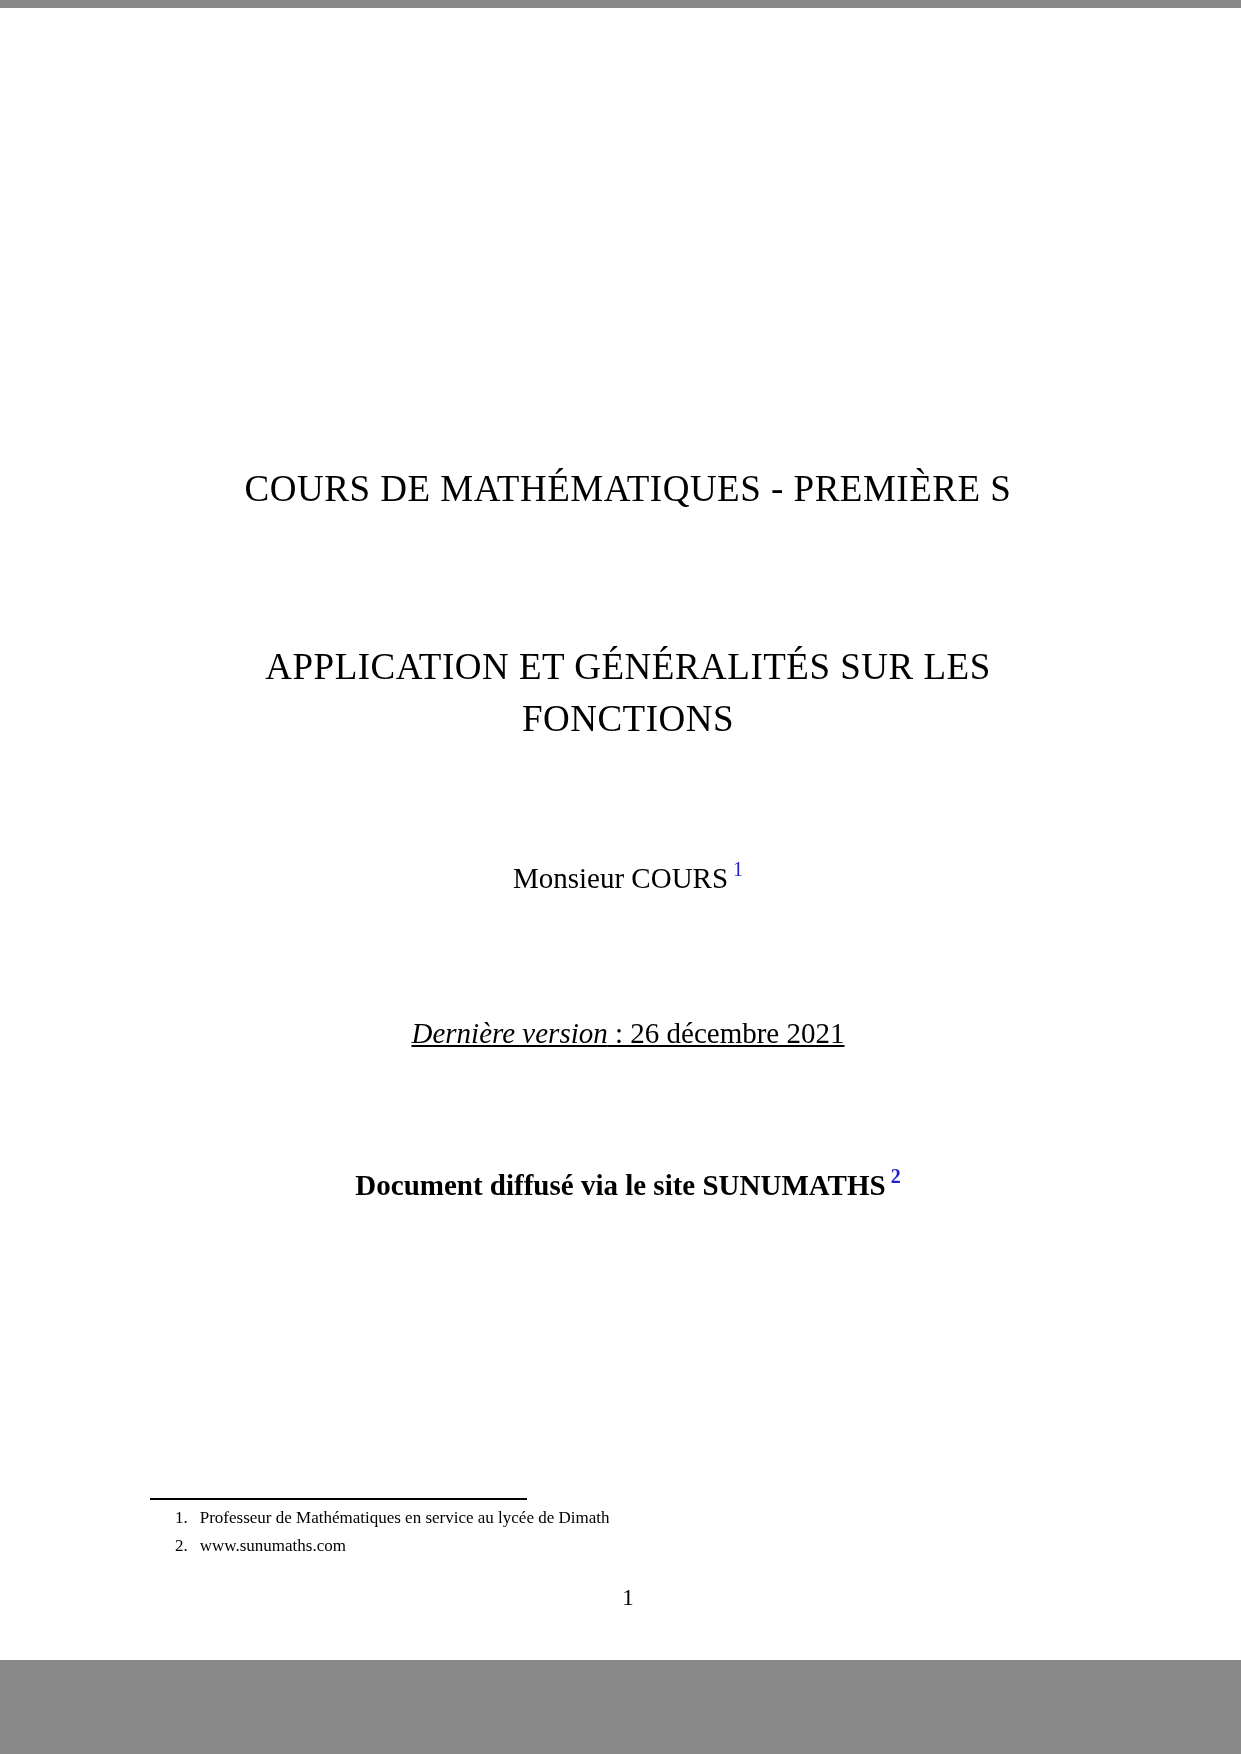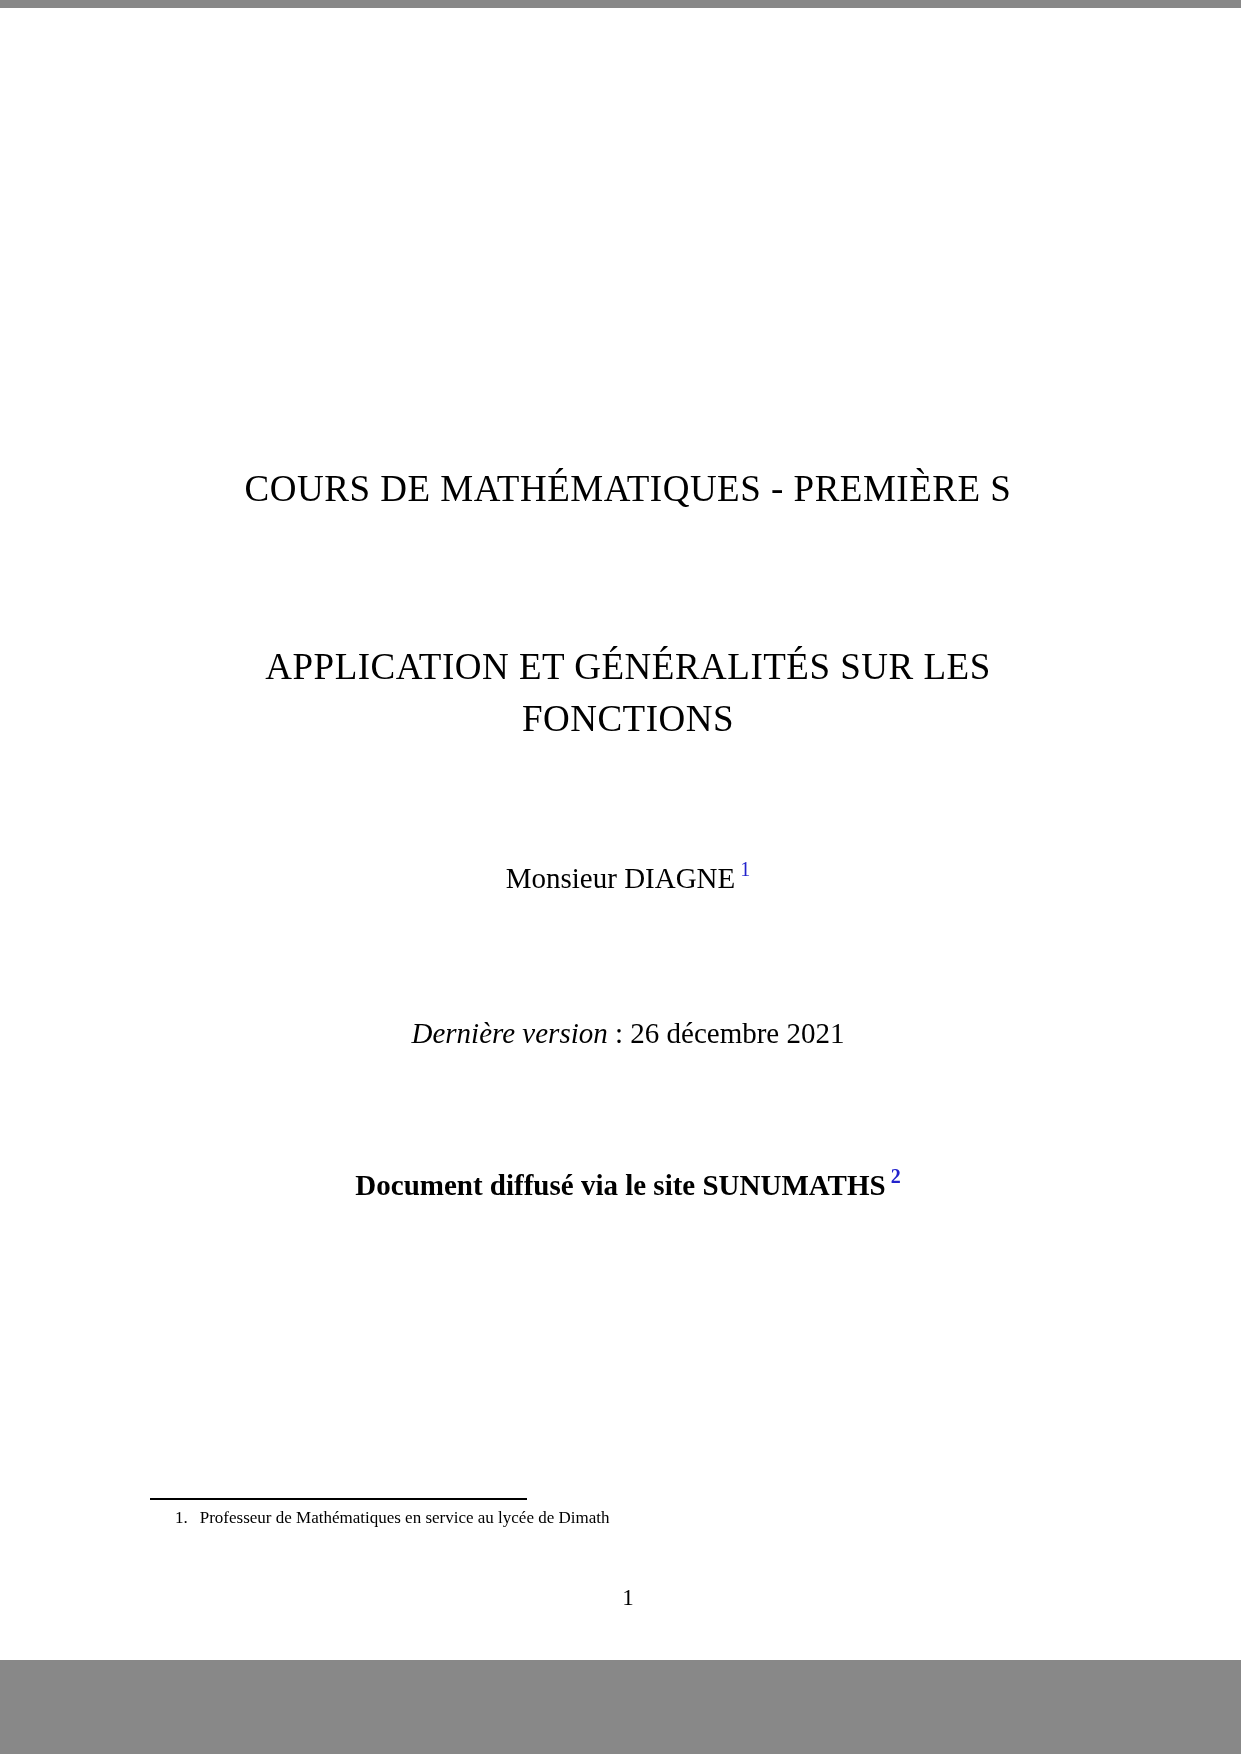--- a/index.html
+++ b/index.html
@@ -38,20 +38,21 @@
     max-width: 910px;
     text-align: center;
   }
   .author-line {
     top: 854px;
     font-size: 29px;
   }
   .version-line {
     top: 1009px;
     font-size: 29px;
+    text-decoration: underline;
   }
   .version-label { font-style: italic; }
   .diffusion-line {
     top: 1161px;
     font-size: 29px;
     font-weight: bold;
   }
   .sup-link {
     display: inline-block;
     font-size: 20px;
@@ -100,34 +101,37 @@
 
 <div class="page">
 
   <div class="centered-line doc-title">COURS DE MATHÉMATIQUES - PREMIÈRE S</div>
 
   <div class="centered-line doc-subtitle">
     <span class="inner">APPLICATION ET GÉNÉRALITÉS SUR LES FONCTIONS</span>
   </div>
 
   <div class="centered-line author-line">
-    <span>Monsieur DIAGNE</span><a class="sup-link">1</a>
+    <span>Monsieur COURS</span><a class="sup-link">1</a>
   </div>
 
   <div class="centered-line version-line">
     <span class="version-label">Dernière version</span><span> : 26 décembre 2021</span>
   </div>
 
   <div class="centered-line diffusion-line">
     <span>Document diffusé via le site SUNUMATHS</span><a class="sup-link">2</a>
   </div>
 
   <div class="footnote-rule"></div>
 
   <div class="footnotes">
     <div class="footnote-row">
       <span class="footnote-marker">1.</span><span>Professeur de Mathématiques en service au lycée de Dimath</span>
     </div>
+    <div class="footnote-row">
+      <span class="footnote-marker">2.</span><span>www.sunumaths.com</span>
+    </div>
   </div>
 
   <div class="page-number">1</div>
 
 </div>
 
 </body></html>

